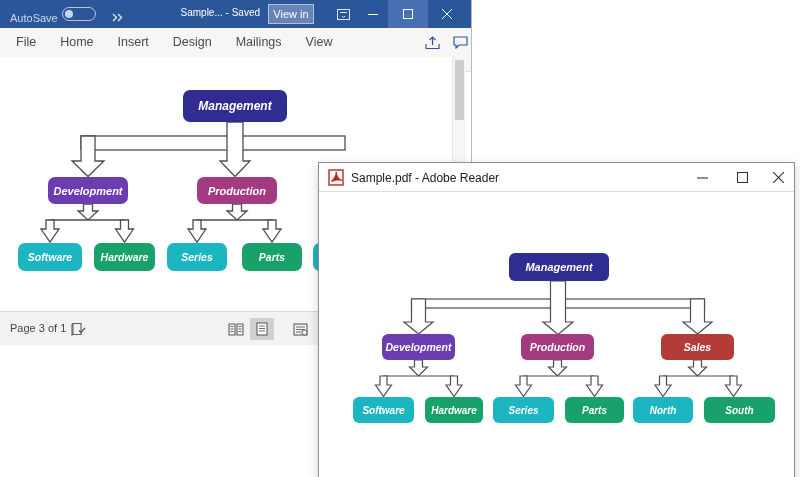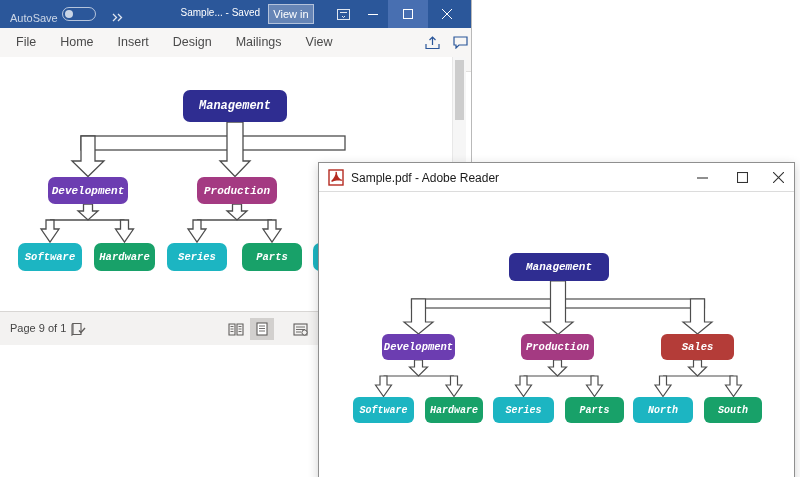--- a/index.html
+++ b/index.html
@@ -53,21 +53,21 @@
                   border:1px solid #8f8f8f; box-shadow:0 3px 10px rgba(0,0,0,.18);margin-top:36px; }
   #adobe-titlebar { left:0; top:0; width:100%; height:29px; background:#fff;
                     border-bottom:1px solid #dcdcdc; }
   .at-title { left:32px; top:8px; font-size:12px; color:#1a1a1a; }
   .at-ctl { top:0; width:34px; height:28px; display:flex; align-items:center; justify-content:center; }
   .at-min { left:366px; } .at-max { left:406px; } .at-close { left:442px; }
   #adobe-content { left:0; top:29px; width:475px; height:313px; background:#fff; }
 
   
   .node { position:absolute; color:#fff; font-weight:bold; font-style:italic;
-          font-family:Liberation Mono, monospace; display:flex; align-items:center;
+          font-family:Liberation Sans, sans-serif; display:flex; align-items:center;
           justify-content:center; border-radius:7px; }
   .node-sm { border-radius:6px; }
   svg.connectors { position:absolute; left:0; top:0; pointer-events:none; }
 </style>
 </head>
 <body>
 
 <div id="word-window" class="abs">
 
   <div id="word-titlebar" class="abs" style="background-color: rgb(43, 87, 154);">
@@ -155,21 +155,21 @@
   <div class="node abs" style="left: 94px; top: 243px; width: 61px; height: 28px; font-size: 10.5px; background-color: rgb(24, 161, 105);">Hardware</div>
   <div class="node abs" style="left: 167px; top: 243px; width: 60px; height: 28px; font-size: 10.5px; background-color: rgb(28, 181, 194);">Series</div>
   <div class="node abs" style="left: 242px; top: 243px; width: 60px; height: 28px; font-size: 10.5px; background-color: rgb(24, 161, 105);">Parts</div>
   <div class="node abs" style="left: 313px; top: 243px; width: 52px; height: 28px; font-size: 10.5px; overflow: hidden; background-color: rgb(28, 181, 194);">North</div>
 
   <div id="word-scrollbar" class="abs">
     <div id="word-scroll-thumb" class="abs"></div>
   </div>
 
   <div id="word-statusbar" class="abs">
-    <span class="abs sb-page">Page 9 of 1</span>
+    <span class="abs sb-page">Page 3 of 1</span>
     <span class="abs sb-icon sb-proof">
       <svg width="15" height="14" viewBox="0 0 15 14">
           <path d="M2,1.5 h8 v11 h-8 z" fill="none" stroke="#605e5c" stroke-width="1.1"></path>
           <path d="M2,1.5 C2,1.5 1,2 1,3 v10 c0,0 0.3,-0.5 1,-0.5" fill="none" stroke="#605e5c" stroke-width="1.1"></path>
           <path d="M8,8.5 l2,2 L14,6" fill="none" stroke="#605e5c" stroke-width="1.4"></path>
         </svg>
     </span>
     <span class="abs sb-icon sb-read">
       <svg width="16" height="13" viewBox="0 0 16 13">
           <path d="M1,1 h6 v11 h-6 z M9,1 h6 v11 h-6 z" fill="none" stroke="#605e5c" stroke-width="1.1"></path>
@@ -247,14 +247,14 @@
 
   <div class="node node-sm abs" style="left: 190px; top: 90px; width: 100px; height: 28px; font-size: 11px; background-color: rgb(47, 45, 145);">Management</div>
   <div class="node node-sm abs" style="left: 63px; top: 171px; width: 73px; height: 26px; font-size: 10.5px; background-color: rgb(108, 61, 177);">Development</div>
   <div class="node node-sm abs" style="left: 202px; top: 171px; width: 73px; height: 26px; font-size: 10.5px; background-color: rgb(164, 58, 130);">Production</div>
   <div class="node node-sm abs" style="left: 342px; top: 171px; width: 73px; height: 26px; font-size: 10.5px; background-color: rgb(180, 60, 56);">Sales</div>
   <div class="node node-sm abs" style="left: 34px; top: 234px; width: 61px; height: 26px; font-size: 10px; background-color: rgb(28, 181, 194);">Software</div>
   <div class="node node-sm abs" style="left: 106px; top: 234px; width: 58px; height: 26px; font-size: 10px; background-color: rgb(24, 161, 105);">Hardware</div>
   <div class="node node-sm abs" style="left: 174px; top: 234px; width: 61px; height: 26px; font-size: 10px; background-color: rgb(28, 181, 194);">Series</div>
   <div class="node node-sm abs" style="left: 246px; top: 234px; width: 59px; height: 26px; font-size: 10px; background-color: rgb(24, 161, 105);">Parts</div>
   <div class="node node-sm abs" style="left: 314px; top: 234px; width: 60px; height: 26px; font-size: 10px; background-color: rgb(28, 181, 194);">North</div>
-  <div class="node node-sm abs" style="left: 385px; top: 234px; width: 58px; height: 26px; font-size: 10px; background-color: rgb(24, 161, 105);">South</div>
+  <div class="node node-sm abs" style="left: 385px; top: 234px; width: 71px; height: 26px; font-size: 10px; background-color: rgb(24, 161, 105);">South</div>
 </div>
 
 </body></html>

